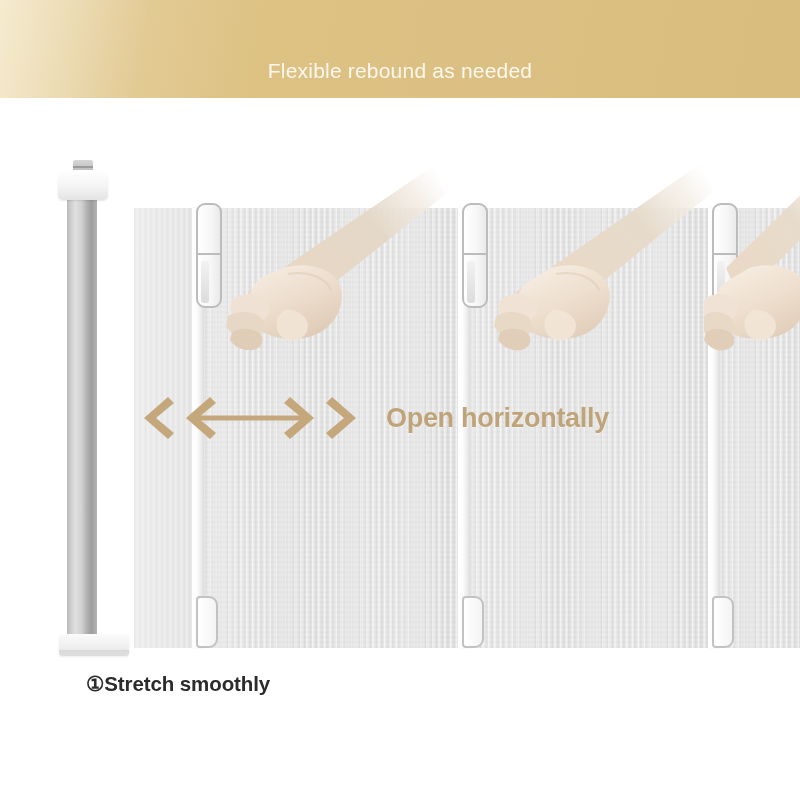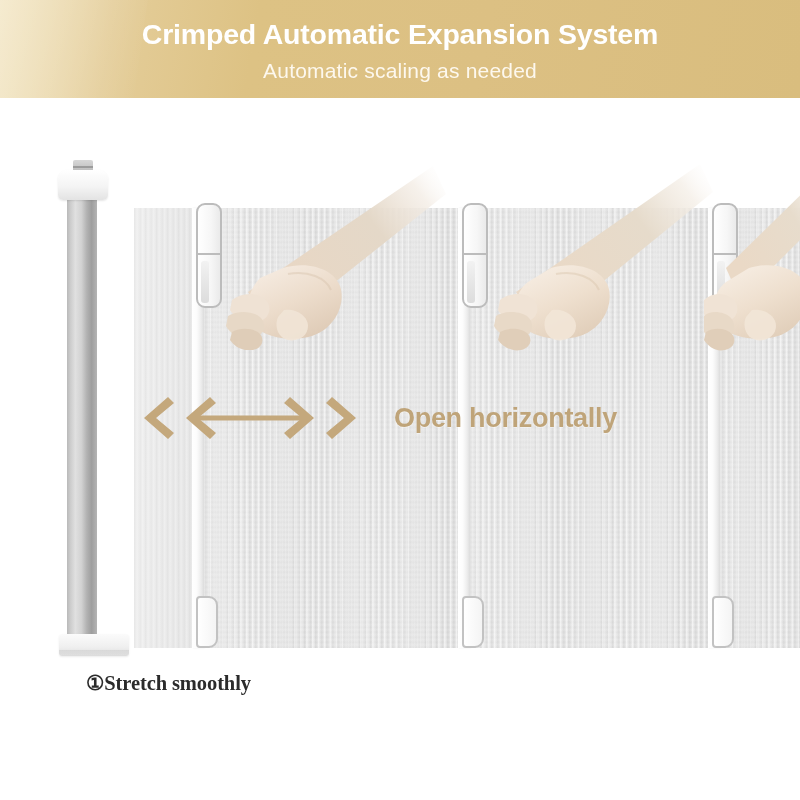--- a/index.html
+++ b/index.html
@@ -213,21 +213,21 @@
   #arm-group-2 { left: 454px; top: 60px; }
   #arm-group-3 { left: 704px; top: 60px; }
 
   
   #direction-overlay {
     position: absolute;
     left: 140px; top: 295px;
     height: 50px;
     display: flex;
     align-items: center;
-    gap: 12px;
+    gap: 4px;
   }
   #open-horizontally-label {
     margin-left: 22px;
     color: #bfa479;
     font-size: 27px;
     font-weight: bold;
     letter-spacing: -0.3px;
     white-space: nowrap;
     text-shadow: 0 1px 1px rgba(255,255,255,0.5);
   }
@@ -238,30 +238,28 @@
     left: 86px; top: 668px;
     width: 700px;
   }
   .footer-line {
     color: #2b2b2b;
     font-size: 20.5px;
     font-weight: bold;
     line-height: 31px;
     letter-spacing: -0.1px;
     white-space: nowrap;
-    font-family: Liberation Serif, serif;
   }
 </style>
 </head>
 <body>
 
 <div id="header-banner">
   <div class="sheen"></div>
-  <div id="banner-title">Crimped Automatic Expansion System</div>
-  <div id="banner-subtitle">Automatic scaling as needed</div>
+  <div id="banner-subtitle">Flexible rebound as needed</div>
 </div>
 
 <div id="product-stage">
 
   <div class="mesh-panel" id="mesh-panel-1"></div>
   <div class="mesh-panel" id="mesh-panel-2"></div>
   <div class="mesh-panel" id="mesh-panel-3"></div>
   <div class="mesh-panel" id="mesh-panel-4"></div>
   <div class="crimp-overlay"></div>
 

